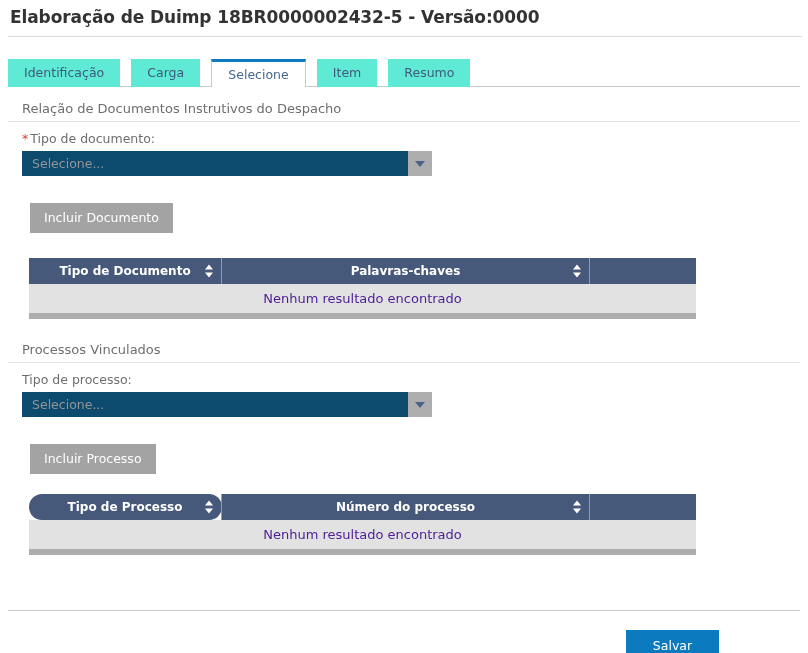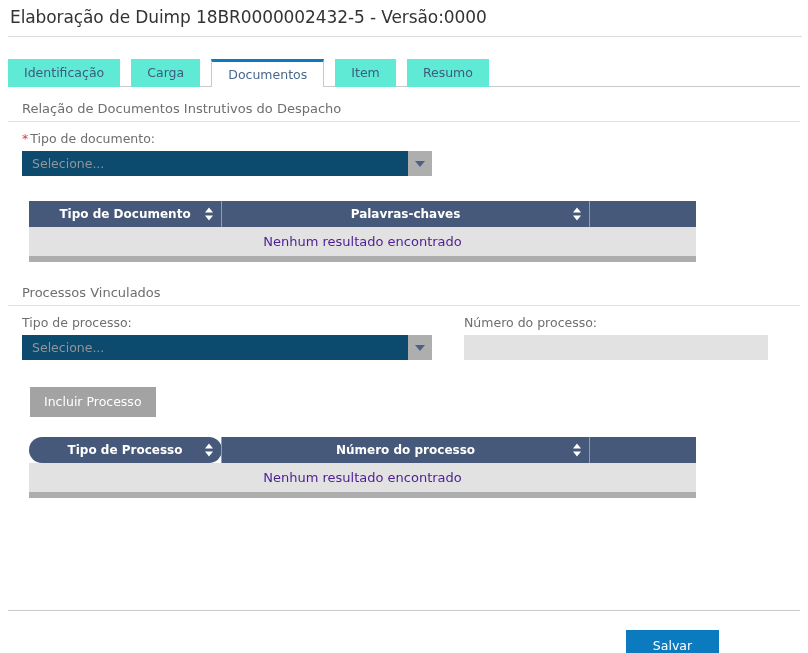--- a/index.html
+++ b/index.html
@@ -12,21 +12,21 @@
     background: #ffffff;
     font-family: "DejaVu Sans", "Liberation Sans", sans-serif;
     color: #58595b;
     overflow: hidden;
     position: relative;
   }
 
   
   .page-title {
     font-size: 17px;
-    font-weight: normal;
+    font-weight: bold;
     color: #333333;
     padding: 7px 0 0 10px;
     letter-spacing: -0.1px;
     white-space: nowrap;
   }
   .title-rule {
     height: 1px;
     background: #dcdcdc;
     margin: 9px 6px 0 8px;
   }
@@ -238,21 +238,21 @@
 </style>
 </head>
 <body>
 
 <div class="page-title">Elaboração de Duimp 18BR0000002432-5 - Versão:0000</div>
 <div class="title-rule"></div>
 
 <div class="tabbar">
   <div class="tab">Identificação</div>
   <div class="tab">Carga</div>
-  <div class="tab active">Documentos</div>
+  <div class="tab active">Selecione</div>
   <div class="tab">Item</div>
   <div class="tab">Resumo</div>
   <div class="tabbar-underline"></div>
 </div>
 
 <div class="content">
 
   <div class="section-head">Relação de Documentos Instrutivos do Despacho</div>
 
   <div class="field-row">
@@ -262,20 +262,23 @@
       </div>
       <div class="select-wrap">
         <div class="select-text">Selecione...</div>
         <div class="select-arrow">
             <i></i>
           </div>
       </div>
     </div>
   </div>
 
+  <div style="padding:27px 0 0 22px;">
+    <button class="btn-gray">Incluir Documento</button>
+  </div>
 
   <table class="grid" style="margin-top:25px;">
     <thead>
       <tr>
         <th style="width:180px;">
           <span class="thtext">Tipo de Documento</span>
           <span class="sorter">
               <span class="up"></span>
               <span class="dn"></span>
             </span>
@@ -307,24 +310,20 @@
   <div class="field-row">
     <div class="field-block" style="width:410px;">
       <div class="field-label">Tipo de processo:</div>
       <div class="select-wrap">
         <div class="select-text">Selecione...</div>
         <div class="select-arrow">
             <i></i>
           </div>
       </div>
     </div>
-    <div class="field-block" style="width:304px; margin-left:32px;">
-      <div class="field-label">Número do processo:</div>
-      <input class="text-input" type="text" placeholder="" style="">
-    </div>
   </div>
 
   <div style="padding:27px 0 0 22px;">
     <button class="btn-gray">Incluir Processo</button>
   </div>
 
   <table class="grid" style="margin-top:20px;">
     <thead>
       <tr>
         <th style="width:180px;border-radius:13px;">

